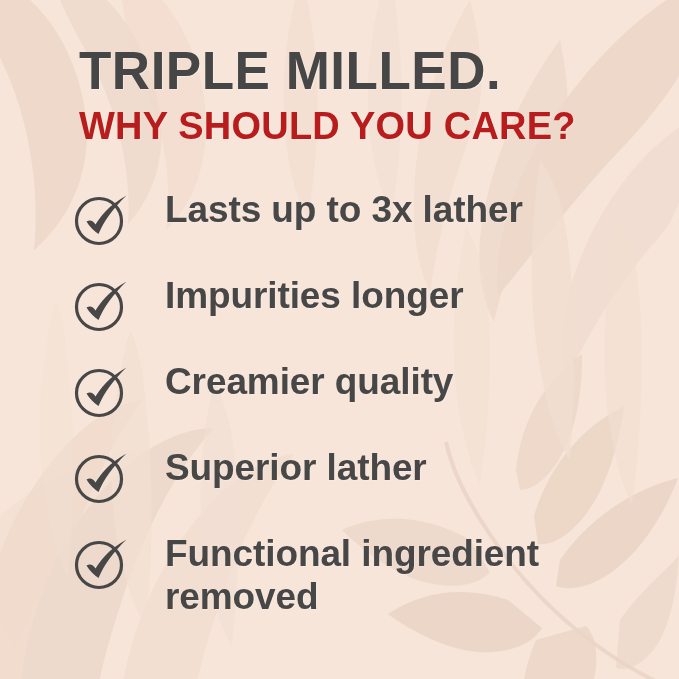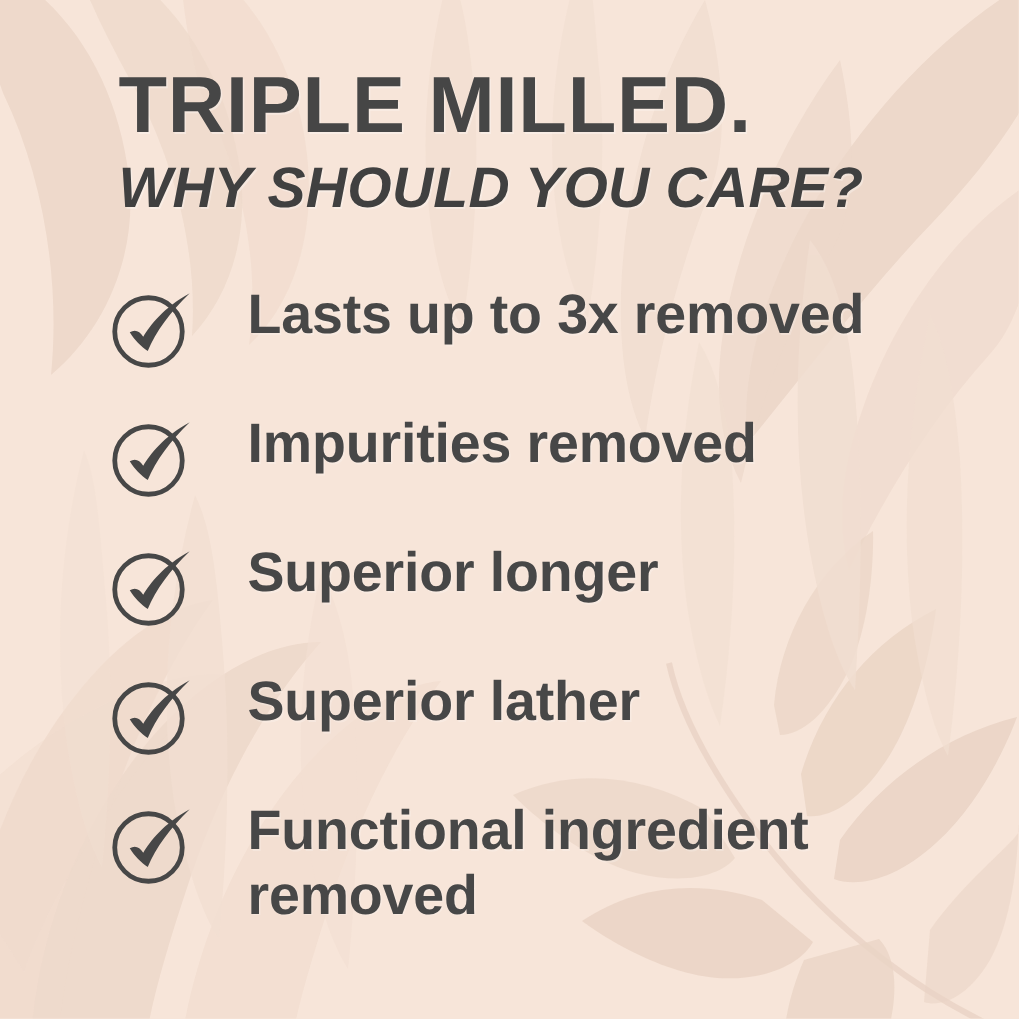--- a/index.html
+++ b/index.html
@@ -54,24 +54,23 @@
     line-height: 1.02;
     color: #464646;
     margin: 0;
     white-space: nowrap;
     text-shadow: 1px 1px 0 rgba(255,255,255,0.32);
   }
 
   .title-sub {
     font-size: 38px;
     font-weight: 700;
-    font-style: italic;
     letter-spacing: 0.2px;
     line-height: 1.05;
-    color: #404040;
+    color: #b91c1c;
     margin: 9px 0 0 0;
     white-space: nowrap;
     text-shadow: 1px 1px 0 rgba(255,255,255,0.30);
   }
 
   .benefits-list {
     position: absolute;
     left: 0;
     top: 190px;
     width: 679px;
@@ -200,39 +199,39 @@
     </div>
 
     <ul class="benefits-list">
 
       <li class="benefit-item">
         <svg class="check-icon" viewBox="0 0 62 58" xmlns="http://www.w3.org/2000/svg">
           <circle cx="26" cy="31" r="22.5" fill="none" stroke="#474747" stroke-width="3.2"></circle>
           <path d="M 13.5,31.5 C 17,29.5 20,30.5 22.5,34.5 C 27,27 36,15 53.5,5.5
                    C 40,18.5 31,31 25.5,44 C 21,41 16.5,36.5 13.5,31.5 Z" fill="#474747"></path>
         </svg>
-        <div class="benefit-text">Lasts up to 3x removed</div>
-      </li>
-
-      <li class="benefit-item">
-        <svg class="check-icon" viewBox="0 0 62 58" xmlns="http://www.w3.org/2000/svg">
-          <circle cx="26" cy="31" r="22.5" fill="none" stroke="#474747" stroke-width="3.2"></circle>
-          <path d="M 13.5,31.5 C 17,29.5 20,30.5 22.5,34.5 C 27,27 36,15 53.5,5.5
-                   C 40,18.5 31,31 25.5,44 C 21,41 16.5,36.5 13.5,31.5 Z" fill="#474747"></path>
-        </svg>
-        <div class="benefit-text">Impurities removed</div>
-      </li>
-
-      <li class="benefit-item">
-        <svg class="check-icon" viewBox="0 0 62 58" xmlns="http://www.w3.org/2000/svg">
-          <circle cx="26" cy="31" r="22.5" fill="none" stroke="#474747" stroke-width="3.2"></circle>
-          <path d="M 13.5,31.5 C 17,29.5 20,30.5 22.5,34.5 C 27,27 36,15 53.5,5.5
-                   C 40,18.5 31,31 25.5,44 C 21,41 16.5,36.5 13.5,31.5 Z" fill="#474747"></path>
-        </svg>
-        <div class="benefit-text">Superior longer</div>
+        <div class="benefit-text">Lasts up to 3x lather</div>
+      </li>
+
+      <li class="benefit-item">
+        <svg class="check-icon" viewBox="0 0 62 58" xmlns="http://www.w3.org/2000/svg">
+          <circle cx="26" cy="31" r="22.5" fill="none" stroke="#474747" stroke-width="3.2"></circle>
+          <path d="M 13.5,31.5 C 17,29.5 20,30.5 22.5,34.5 C 27,27 36,15 53.5,5.5
+                   C 40,18.5 31,31 25.5,44 C 21,41 16.5,36.5 13.5,31.5 Z" fill="#474747"></path>
+        </svg>
+        <div class="benefit-text">Impurities longer</div>
+      </li>
+
+      <li class="benefit-item">
+        <svg class="check-icon" viewBox="0 0 62 58" xmlns="http://www.w3.org/2000/svg">
+          <circle cx="26" cy="31" r="22.5" fill="none" stroke="#474747" stroke-width="3.2"></circle>
+          <path d="M 13.5,31.5 C 17,29.5 20,30.5 22.5,34.5 C 27,27 36,15 53.5,5.5
+                   C 40,18.5 31,31 25.5,44 C 21,41 16.5,36.5 13.5,31.5 Z" fill="#474747"></path>
+        </svg>
+        <div class="benefit-text">Creamier quality</div>
       </li>
 
       <li class="benefit-item">
         <svg class="check-icon" viewBox="0 0 62 58" xmlns="http://www.w3.org/2000/svg">
           <circle cx="26" cy="31" r="22.5" fill="none" stroke="#474747" stroke-width="3.2"></circle>
           <path d="M 13.5,31.5 C 17,29.5 20,30.5 22.5,34.5 C 27,27 36,15 53.5,5.5
                    C 40,18.5 31,31 25.5,44 C 21,41 16.5,36.5 13.5,31.5 Z" fill="#474747"></path>
         </svg>
         <div class="benefit-text">Superior lather</div>
       </li>

